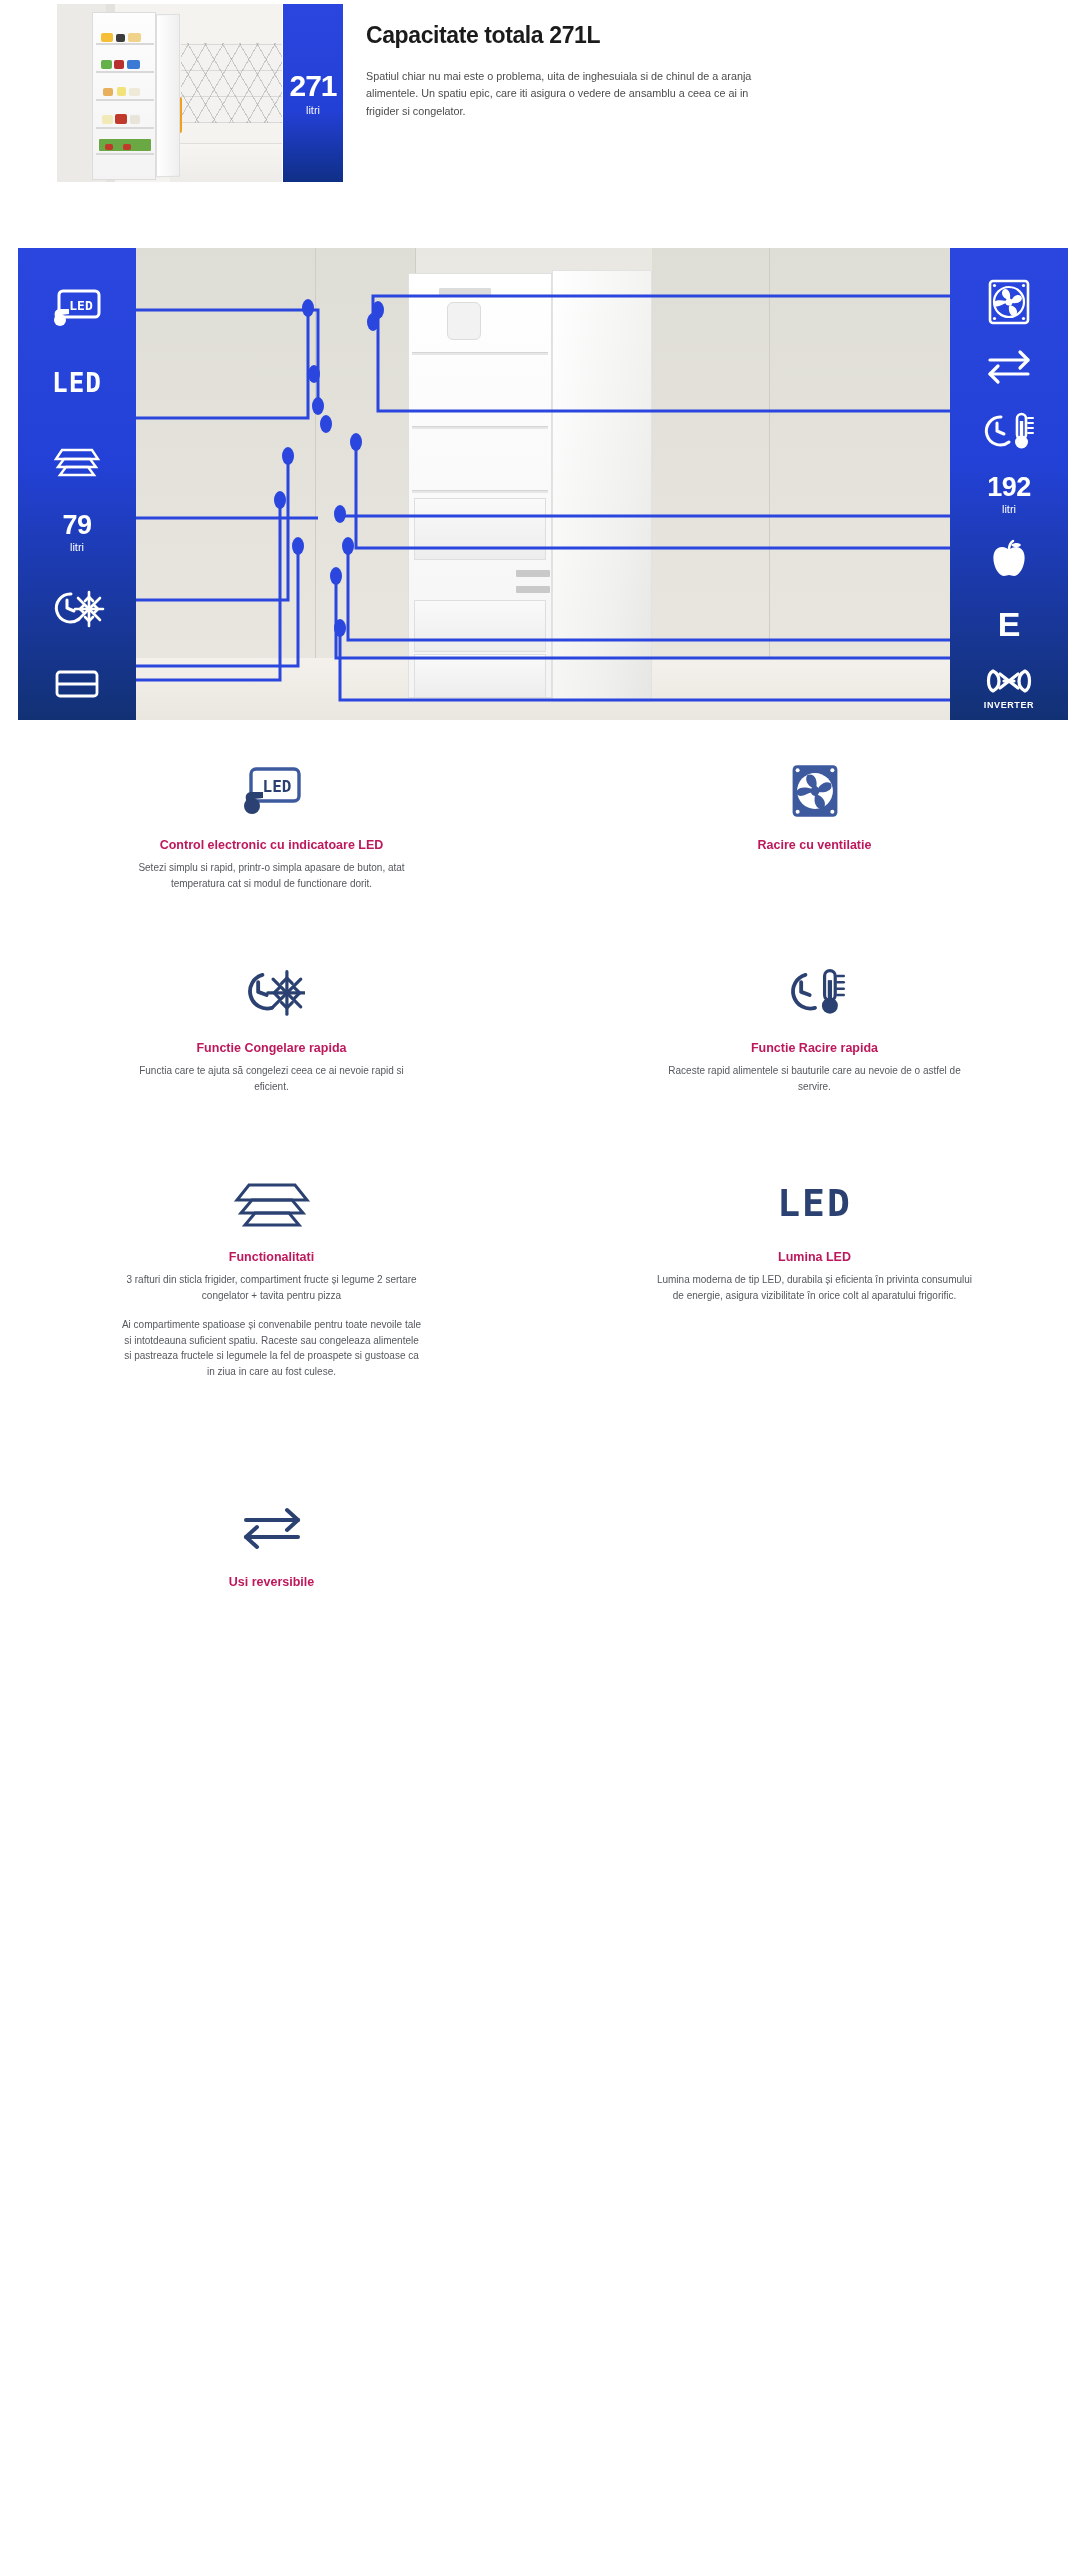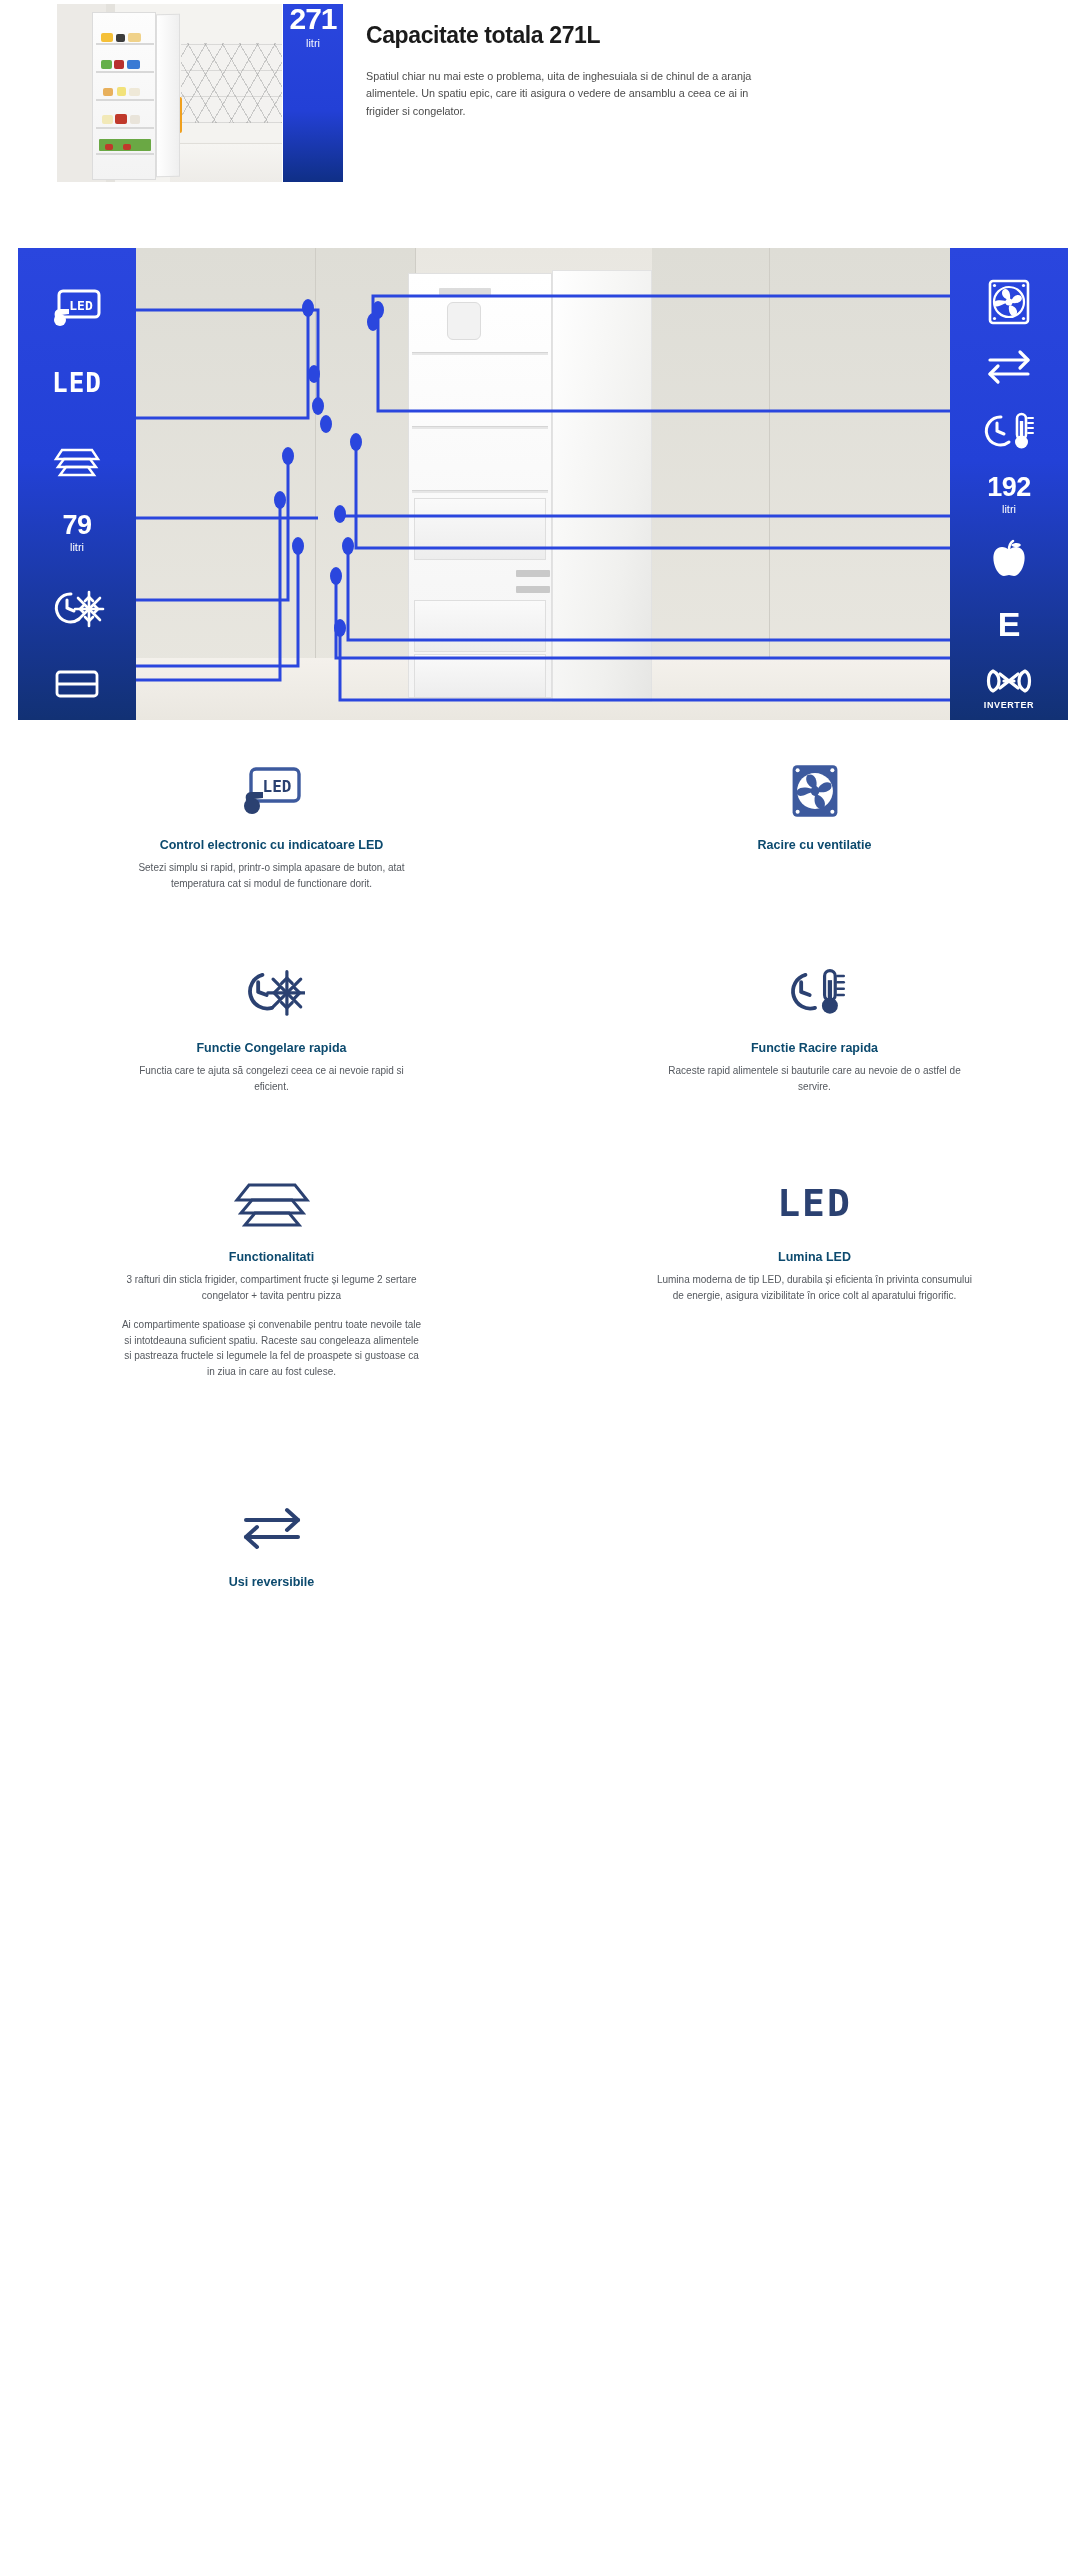--- a/index.html
+++ b/index.html
@@ -50,21 +50,21 @@
     position: absolute; left: 99px; top: 10px; width: 24px; height: 163px;
     background: linear-gradient(90deg,#ffffff,#efefef);
     border: 1px solid #dedede; transform: skewY(-1.2deg);
   }
   .shelf { position: absolute; left: 3px; width: 58px; height: 2px; background: #d8d8d8; }
   .food { position: absolute; border-radius: 2px; }
 
   .hero-badge {
     position: absolute; left: 283px; top: 4px; width: 60px; height: 178px;
     background: linear-gradient(180deg,#2a46de 0%, #2340d6 60%, #0f2f86 100%);
-    display: flex; flex-direction: column; align-items: center; justify-content: flex-start;
+    display: flex; flex-direction: column; align-items: center; justify-content: center;
     color: #fff;
   }
   .hero-badge .num { font-size: 30px; font-weight: 700; letter-spacing: -1px; line-height: 1; }
   .hero-badge .unit { font-size: 11px; font-weight: 400; margin-top: 3px; opacity: .95; }
 
   .hero-text { position: absolute; left: 366px; top: 22px; width: 410px; }
   .hero-title { font-size: 23px; font-weight: 700; color: #1b1b1b; letter-spacing: -.4px; }
   .hero-desc {
     margin-top: 19px; font-size: 10.8px; line-height: 1.62; color: #4c4c4c;
   }
@@ -124,21 +124,21 @@
   .dp-panel { position: absolute; background: #dcdcdc; border-radius: 1px; }
 
   .lines { position: absolute; left: 0; top: 0; width: 1050px; height: 472px; pointer-events: none; }
 
   
   .cards { position: absolute; left: 0; top: 760px; width: 1086px; }
   .card-row { display: flex; width: 1086px; }
   .card { width: 543px; display: flex; flex-direction: column; align-items: center;
           padding: 0 58px; }
   .card-icon { height: 62px; display: flex; align-items: center; justify-content: center; }
-  .card-title { margin-top: 16px; font-size: 12.5px; font-weight: 700; color: #0c4a6e;
+  .card-title { margin-top: 16px; font-size: 12.5px; font-weight: 700; color: #be185d;
                 text-align: left; }
   .card-desc { margin-top: 8px; font-size: 10px; line-height: 1.55; color: #54585e;
                text-align: center; max-width: 300px; }
   .card-desc + .card-desc { margin-top: 14px; }
 </style>
 </head>
 <body>
 
 <section class="hero">
 

